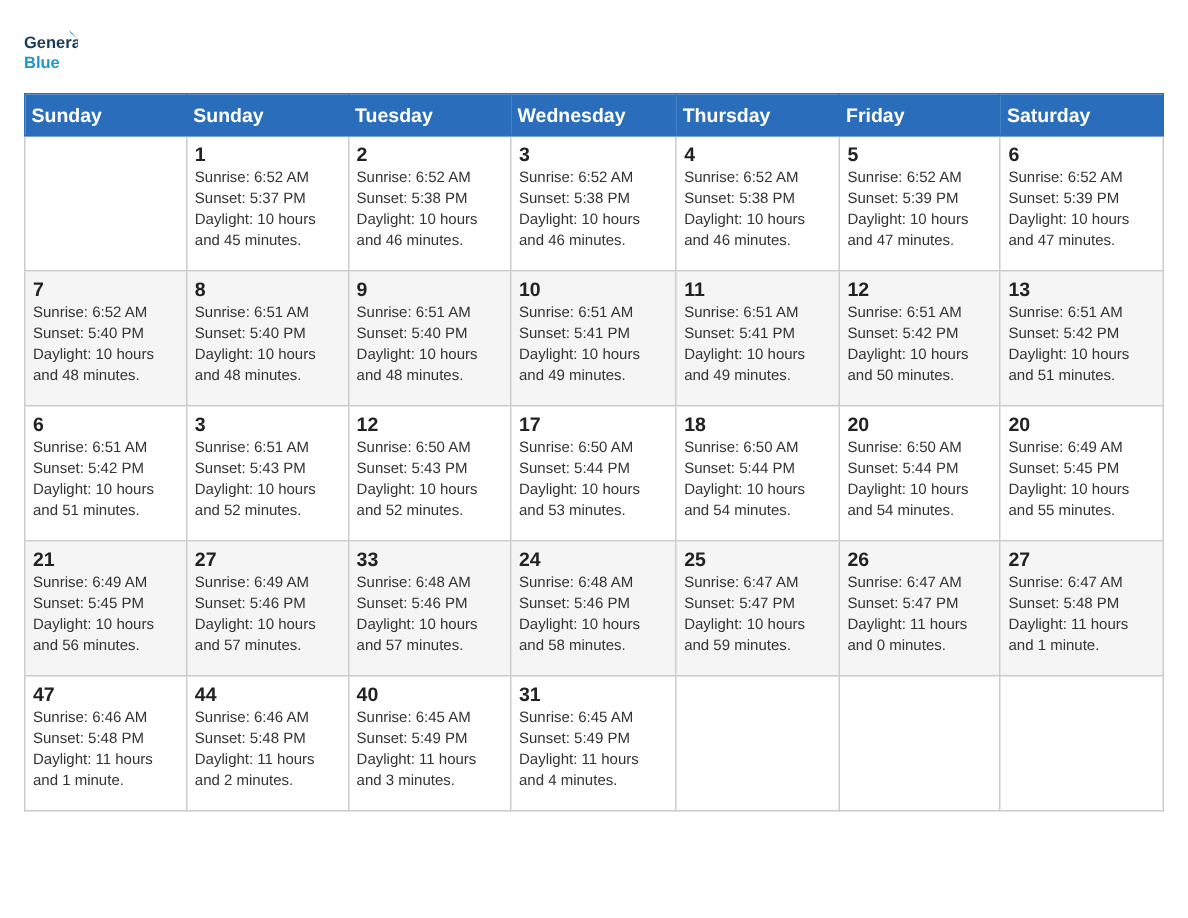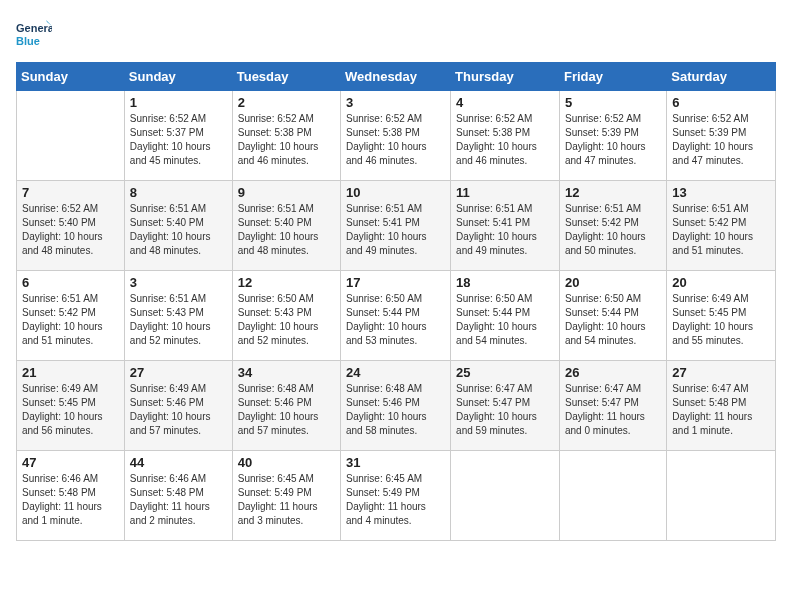--- a/index.html
+++ b/index.html
@@ -264,21 +264,21 @@
 and 56 minutes.</div>
         </td>
         <td>
           <span class="day-num">27</span>
           <div class="day-info" style="white-space: pre-line;">Sunrise: 6:49 AM
 Sunset: 5:46 PM
 Daylight: 10 hours
 and 57 minutes.</div>
         </td>
         <td>
-          <span class="day-num">34</span>
+          <span class="day-num">33</span>
           <div class="day-info" style="white-space: pre-line;">Sunrise: 6:48 AM
 Sunset: 5:46 PM
 Daylight: 10 hours
 and 57 minutes.</div>
         </td>
         <td>
           <span class="day-num">24</span>
           <div class="day-info" style="white-space: pre-line;">Sunrise: 6:48 AM
 Sunset: 5:46 PM
 Daylight: 10 hours

